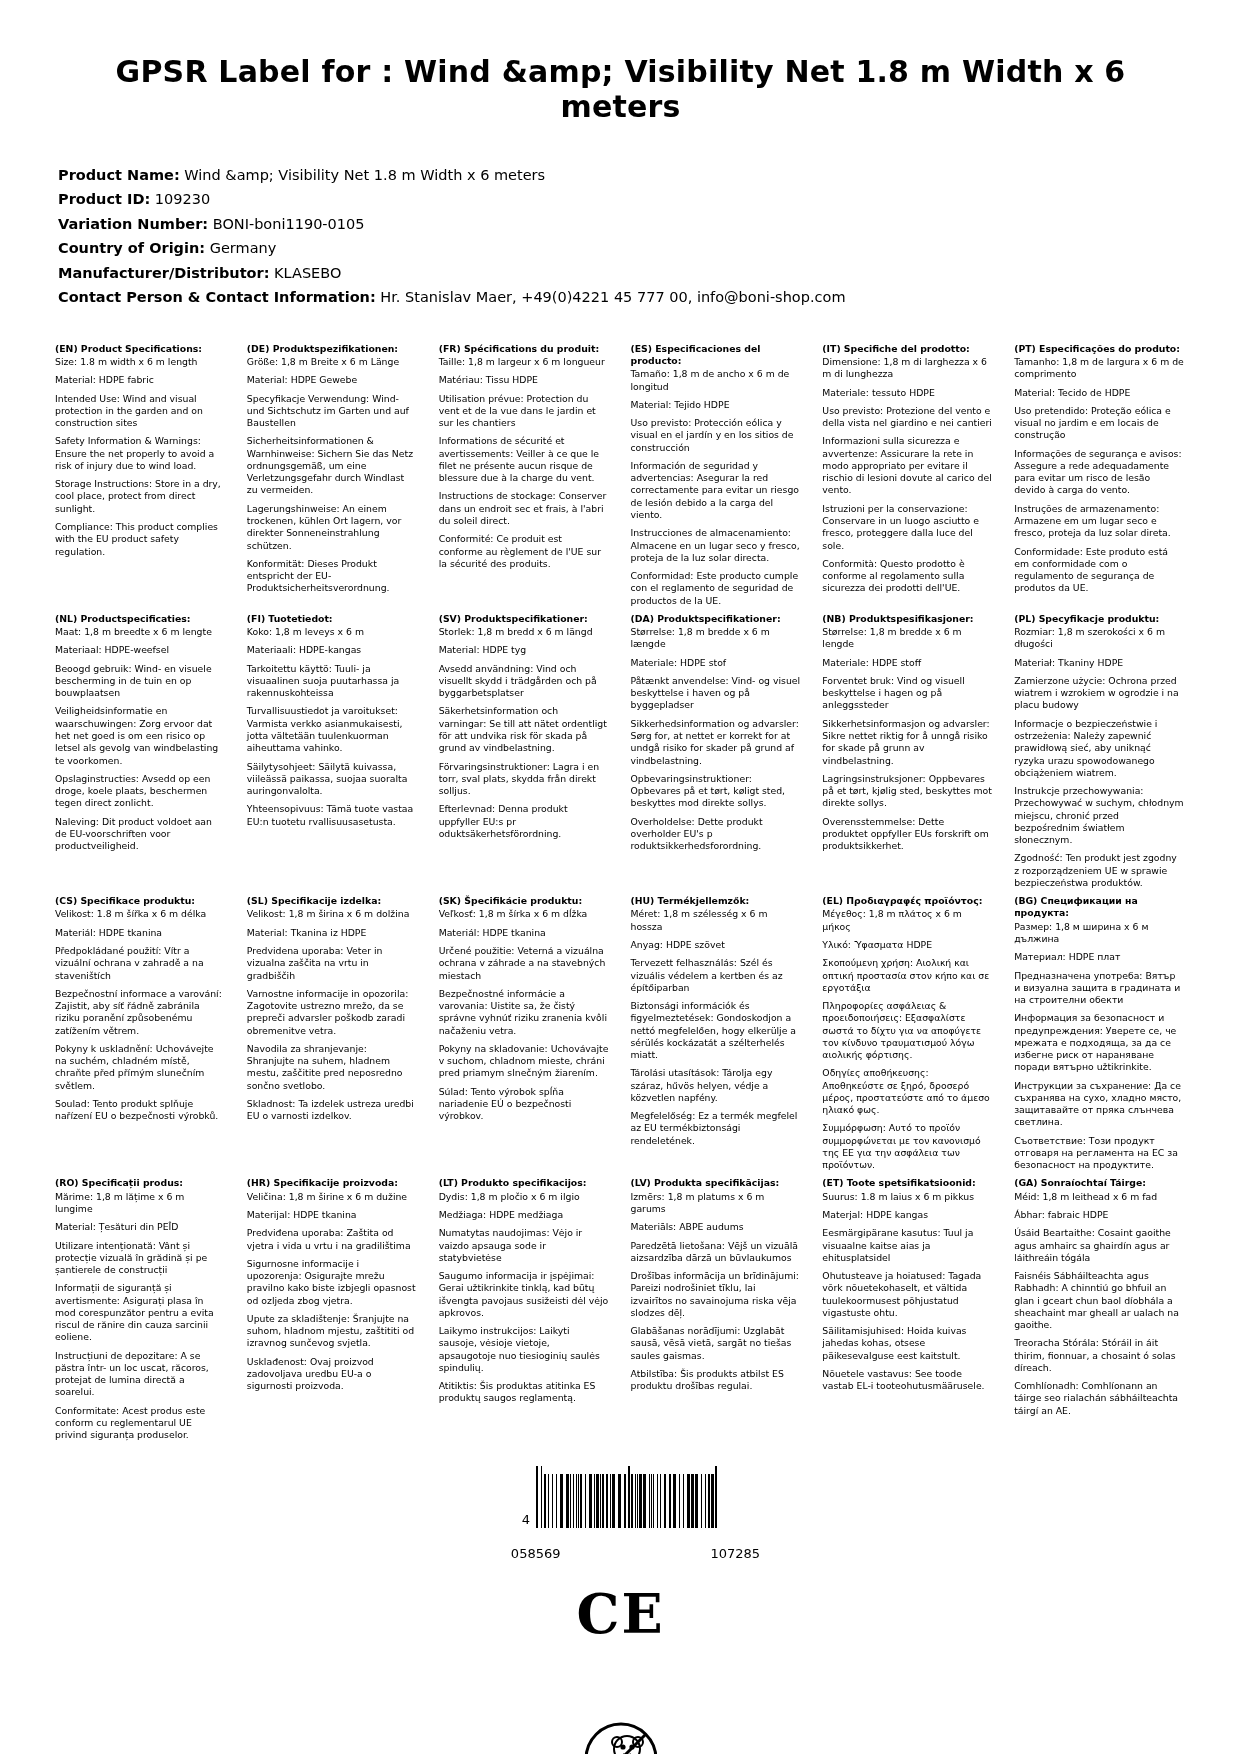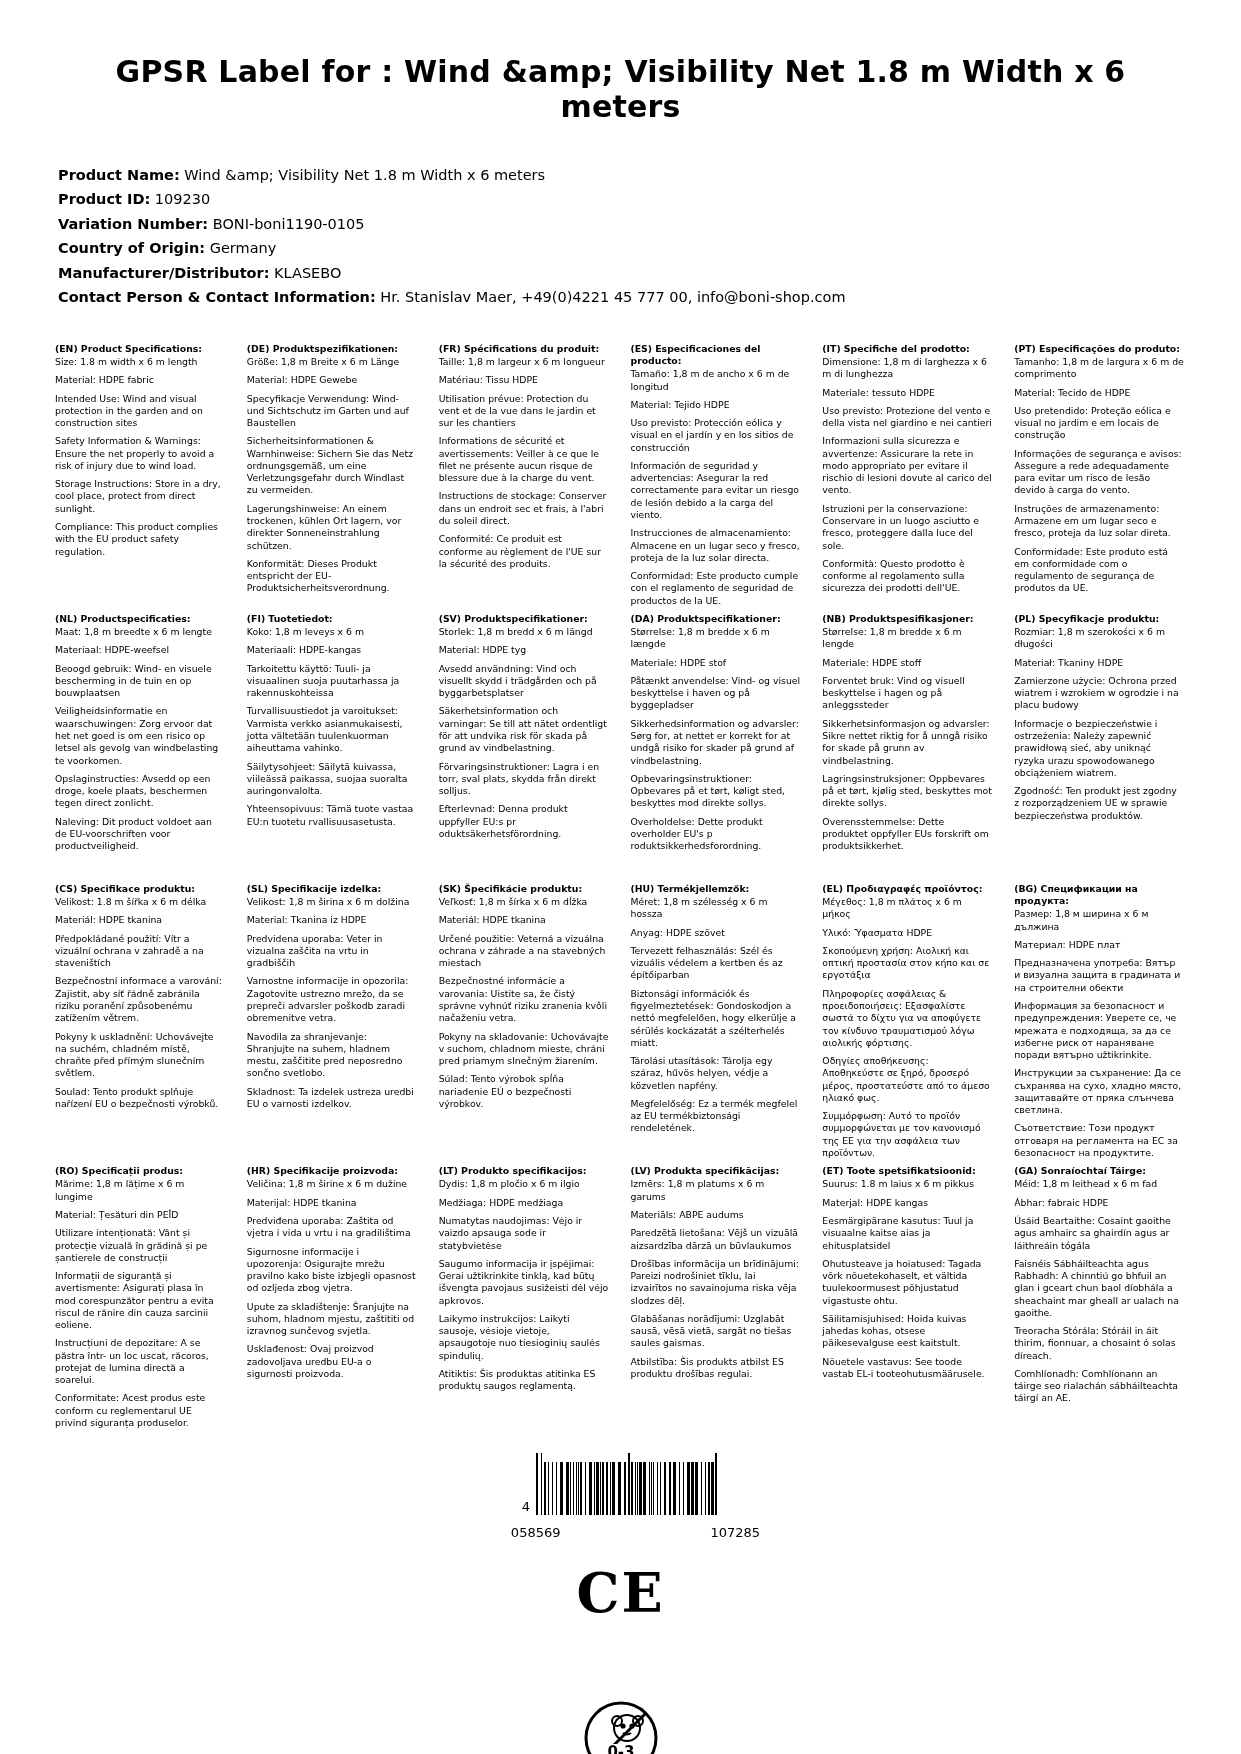--- a/index.html
+++ b/index.html
@@ -83,21 +83,21 @@
   .bars i {
     display: block;
     background: #000;
     height: 100%;
   }
   .barcode-nums {
     display: flex;
     justify-content: center;
     gap: 150px;
     font-size: 13px;
-    margin-top: 10px;
+    margin-top: 18px;
     padding-left: 30px;
   }
   .symbols {
     margin-top: 26px;
     display: flex;
     justify-content: center;
     align-items: center;
     gap: 80px;
     flex-direction: column;
   }
@@ -249,20 +249,21 @@
         <div class="spec-line">Sikkerhetsinformasjon og advarsler: Sikre nettet riktig for å unngå risiko for skade på grunn av vindbelastning.</div>
         <div class="spec-line">Lagringsinstruksjoner: Oppbevares på et tørt, kjølig sted, beskyttes mot direkte sollys.</div>
         <div class="spec-line">Overensstemmelse: Dette produktet oppfyller EUs forskrift om produktsikkerhet.</div>
       </div>
       <div class="cell">
         <div class="cell-head">(PL) Specyfikacje produktu:</div>
         <div class="spec-line">Rozmiar: 1,8 m szerokości x 6 m długości</div>
         <div class="spec-line">Materiał: Tkaniny HDPE</div>
         <div class="spec-line">Zamierzone użycie: Ochrona przed wiatrem i wzrokiem w ogrodzie i na placu budowy</div>
         <div class="spec-line">Informacje o bezpieczeństwie i ostrzeżenia: Należy zapewnić prawidłową sieć, aby uniknąć ryzyka urazu spowodowanego obciążeniem wiatrem.</div>
+        <div class="spec-line">Instrukcje przechowywania: Przechowywać w suchym, chłodnym miejscu, chronić przed bezpośrednim światłem słonecznym.</div>
         <div class="spec-line">Zgodność: Ten produkt jest zgodny z rozporządzeniem UE w sprawie bezpieczeństwa produktów.</div>
       </div>
       <div class="cell">
         <div class="cell-head">(CS) Specifikace produktu:</div>
         <div class="spec-line">Velikost: 1.8 m šířka x 6 m délka</div>
         <div class="spec-line">Materiál: HDPE tkanina</div>
         <div class="spec-line">Předpokládané použití: Vítr a vizuální ochrana v zahradě a na staveništích</div>
         <div class="spec-line">Bezpečnostní informace a varování: Zajistit, aby síť řádně zabránila riziku poranění způsobenému zatížením větrem.</div>
         <div class="spec-line">Pokyny k uskladnění: Uchovávejte na suchém, chladném místě, chraňte před přímým slunečním světlem.</div>
         <div class="spec-line">Soulad: Tento produkt splňuje nařízení EU o bezpečnosti výrobků.</div>

